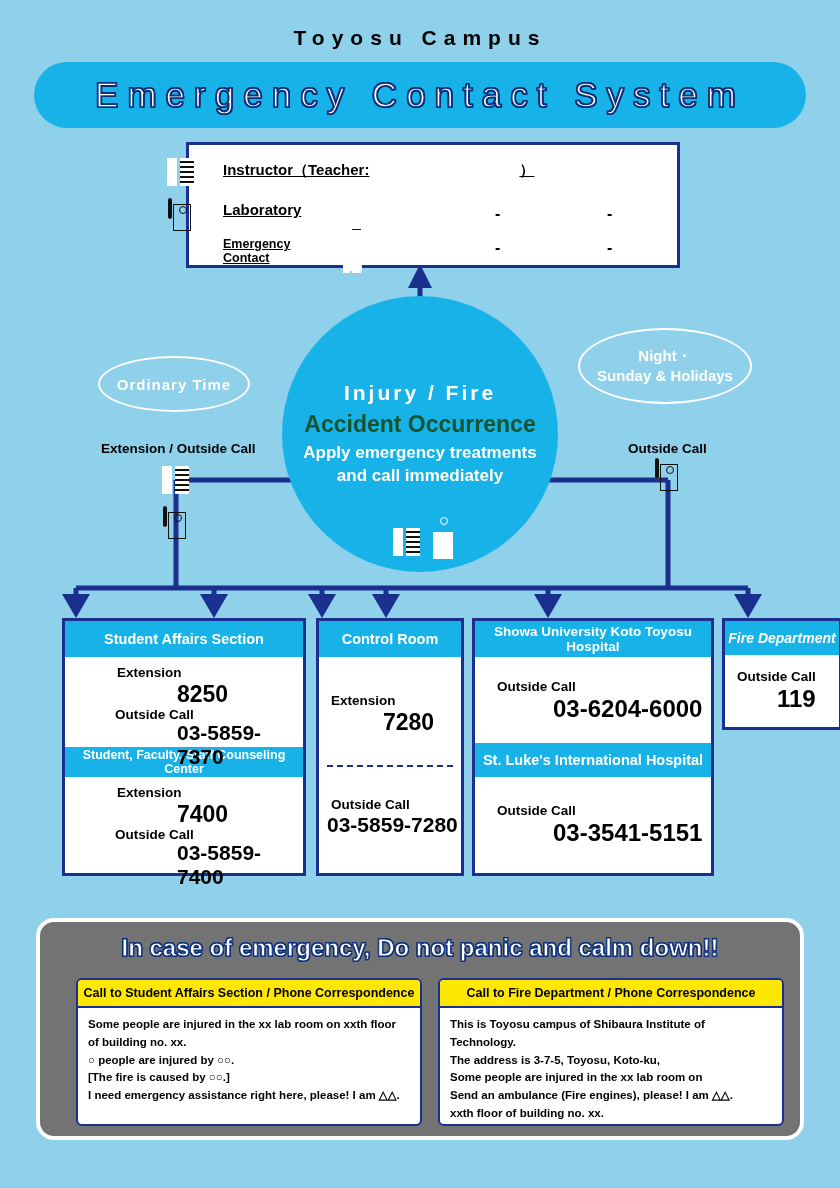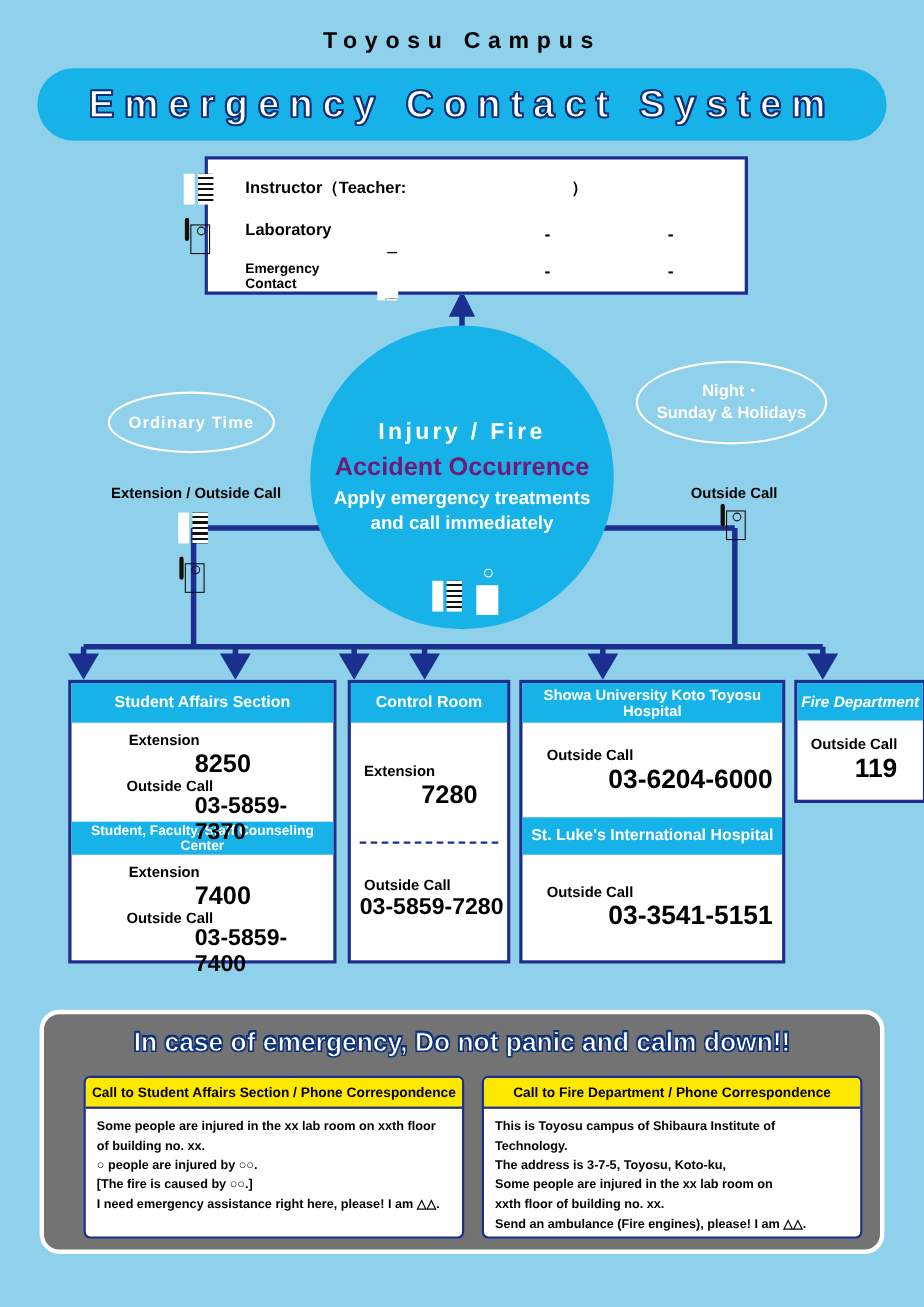--- a/index.html
+++ b/index.html
@@ -19,32 +19,32 @@
     text-align:center;
     font-size:21px; font-weight:bold; letter-spacing:7px;
     color:#000;
   }
   .main-title-bar {
     position:absolute; top:62px; left:34px; width:772px; height:66px;
     background:#17b3e8; border-radius:33px;
     display:flex; align-items:center; justify-content:center;
   }
   .main-title {
-    font-size:35px; font-weight:bold; letter-spacing:9px;
+    font-size:35px; font-weight:normal; letter-spacing:9px;
     color:#ffffff;
     -webkit-text-stroke: 1.5px #0b2f7a;
     text-shadow: 1px 1px 0 #0b2f7a, -1px 1px 0 #0b2f7a, 1px -1px 0 #0b2f7a, -1px -1px 0 #0b2f7a;
   }
 
   
   .instructor-box {
     position:absolute; top:142px; left:186px; width:494px; height:126px;
     background:#ffffff; border:3px solid #1b2f8f;
   }
-  .instr-row { position:absolute; display:flex; align-items:center; }
+  .instr-row { position:absolute; display:flex; align-items:center;text-decoration:underline; }
   .instr-row .lbl { font-weight:bold; color:#000; }
   .r1 { top:16px; left:34px; }
   .r1 .lbl { font-size:15px; }
   .r2 { top:56px; left:34px; }
   .r2 .lbl { font-size:15px; }
   .r3 { top:92px; left:34px; }
   .r3 .lbl { font-size:12.5px; }
   .dashline { position:absolute; font-size:16px; font-weight:bold; color:#000; }
 
   
@@ -74,21 +74,21 @@
   .ico-mob-w:after{ content:""; position:absolute; left:9px; bottom:3px; width:6px; height:6px; border:1.5px solid #111; border-radius:50%; }
 
   
   .center-circle {
     position:absolute; top:296px; left:282px; width:276px; height:276px;
     background:#17b3e8; border-radius:50%;
     display:flex; flex-direction:column; align-items:center; justify-content:center;
     color:#fff; text-align:center;
   }
   .cc-l1 { font-size:21px; font-weight:bold; letter-spacing:3px; margin-bottom:6px; }
-  .cc-l2 { font-size:23px; font-weight:bold; color:#701a75; margin-bottom:4px; }
+  .cc-l2 { font-size:23px; font-weight:bold; color:#14532d; margin-bottom:4px; }
   .cc-l3 { font-size:17px; font-weight:bold; line-height:1.35; }
 
   
   .ellipse {
     position:absolute; border:2px solid #ffffff; border-radius:50%;
     display:flex; align-items:center; justify-content:center;
     text-align:center; color:#ffffff; font-weight:bold;
   }
   .ell-left { top:356px; left:98px; width:152px; height:56px; font-size:15px; letter-spacing:1px; }
   .ell-right { top:328px; left:578px; width:174px; height:76px; font-size:15px; line-height:1.35; }
@@ -290,19 +290,19 @@
         <div>I need emergency assistance right here, please!  I am △△.</div>
       </div>
     </div>
 
     <div class="script-card" id="sc2">
       <div class="sc-hd">Call to Fire Department / Phone Correspondence</div>
       <div class="sc-body">
         <div>This is Toyosu campus of Shibaura Institute of Technology.</div>
         <div>The address is 3-7-5, Toyosu, Koto-ku,</div>
         <div>Some people are injured in the xx lab room on</div>
+        <div>Send an ambulance (Fire engines), please!  I am  △△.</div>
         <div> xxth floor of building no. xx.</div>
-        <div>Send an ambulance (Fire engines), please!  I am  △△.</div>
       </div>
     </div>
   </div>
 
 </div>
 
 </body></html>

